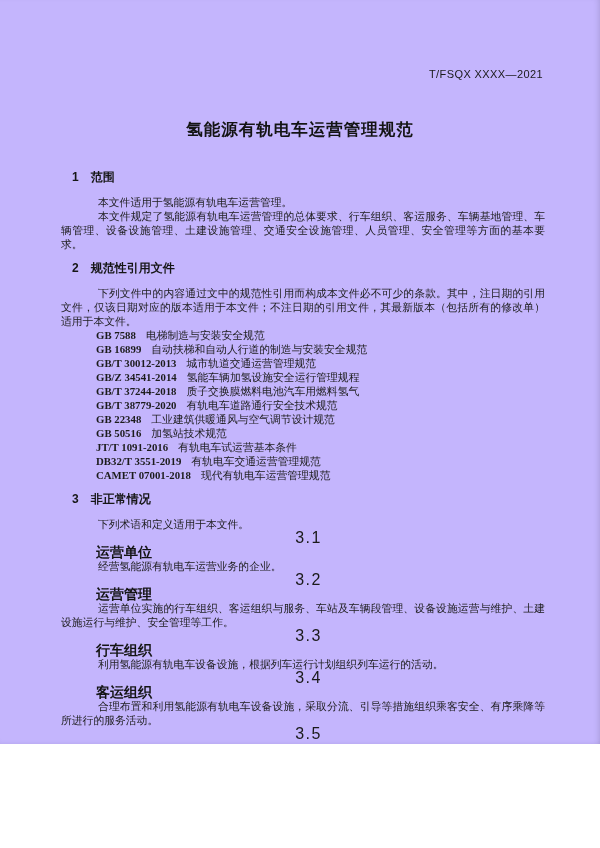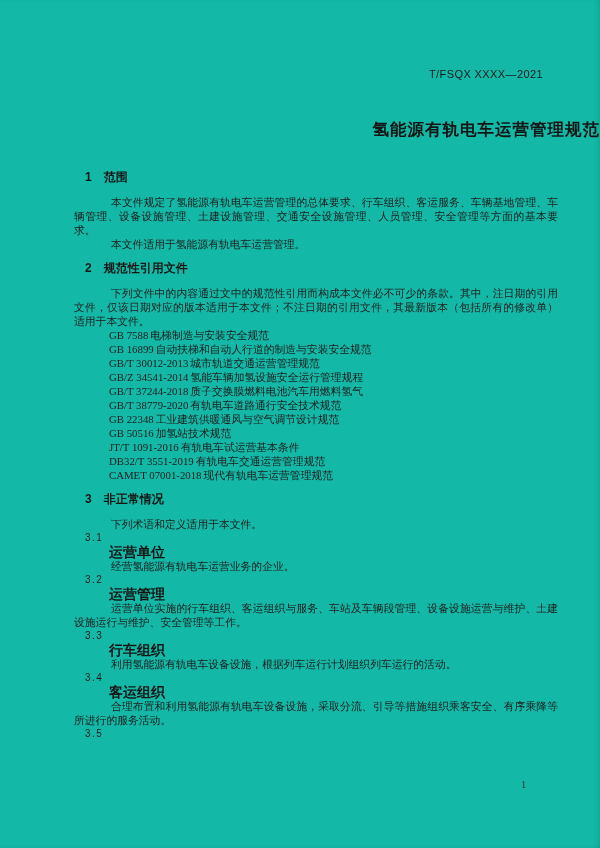--- a/index.html
+++ b/index.html
@@ -4,48 +4,48 @@
 <style>
   * { margin: 0; padding: 0; box-sizing: border-box; }
   html, body { background: #ffffff; }
   body {
     width: 600px; height: 848px;
     font-family: "Liberation Serif", "DejaVu Serif", serif;
     color: #1c1c1c;
   }
   .page {
     position: relative;
-    width: 600px; height: 848px;
-    background: #14b8a6;
+    width: 600px; height: 744px;
+    background: #c4b5fd;
     overflow: hidden;
     box-shadow: inset -5px 0 7px -5px rgba(0,0,0,0.18),
                 inset 0 -4px 6px -5px rgba(0,0,0,0.08);
   }
   .doc-code {
     position: absolute;
     top: 68px; right: 57px;
     font-family: "Liberation Sans", "DejaVu Sans", sans-serif;
     font-size: 11px;
     letter-spacing: 0.4px;
     color: #1a1a1a;
   }
   .doc-title {
     position: absolute;
     top: 119px; left: 0;
     width: 100%;
-    text-align: right;
+    text-align: center;
     font-family: "Liberation Sans", "DejaVu Sans", sans-serif;
     font-weight: bold;
     font-size: 16.5px;
     letter-spacing: 1px;
     color: #141414;
   }
   .content {
     position: absolute;
-    top: 170px; left: 74px;
+    top: 170px; left: 61px;
     width: 484px;
   }
   .section + .section { margin-top: 10px; }
   .section-heading {
     font-family: "Liberation Sans", "DejaVu Sans", sans-serif;
     font-weight: bold;
     font-size: 12px;
     line-height: 14px;
     padding-left: 11px;
     margin-bottom: 11px;
@@ -59,28 +59,29 @@
     text-indent: 37px;
     color: #1c1c1c;
   }
   p.para:empty { display: none; }
   .ref-line {
     font-size: 10.8px;
     line-height: 14px;
     padding-left: 35px;
     white-space: nowrap;
   }
-  .ref-code { margin-right: 2px; }
+  .ref-code { margin-right: 10px; font-weight: bold; }
   .term-num {
     font-family: "Liberation Sans", "DejaVu Sans", sans-serif;
-    font-size: 10px;
+    font-size: 16px;
     line-height: 14px;
     padding-left: 11px;
     letter-spacing: 1.5px;
     color: #1a1a1a;
+    text-align: center;
   }
   .term-name {
     font-family: "Liberation Sans", "DejaVu Sans", sans-serif;
     font-weight: bold;
     font-size: 14px;
     line-height: 14px;
     padding-left: 35px;
     color: #141414;
   }
   .page-number {
@@ -94,22 +95,22 @@
 <body>
 
 <div class="page">
   <div class="doc-code">T/FSQX XXXX—2021</div>
   <div class="doc-title">氢能源有轨电车运营管理规范</div>
   <div class="content" id="content">
       <section class="section">
     <div class="section-heading">
       <span class="sec-num">1</span><span class="sec-title">范围</span>
     </div>
-  <p class="para">本文件规定了氢能源有轨电车运营管理的总体要求、行车组织、客运服务、车辆基地管理、车辆管理、设备设施管理、土建设施管理、交通安全设施管理、人员管理、安全管理等方面的基本要求。</p>
-        <p class="para">本文件适用于氢能源有轨电车运营管理。</p>
+  <p class="para">本文件适用于氢能源有轨电车运营管理。</p>
+        <p class="para">本文件规定了氢能源有轨电车运营管理的总体要求、行车组织、客运服务、车辆基地管理、车辆管理、设备设施管理、土建设施管理、交通安全设施管理、人员管理、安全管理等方面的基本要求。</p>
       </section>
       <section class="section">
     <div class="section-heading">
       <span class="sec-num">2</span><span class="sec-title">规范性引用文件</span>
     </div>
   <p class="para">下列文件中的内容通过文中的规范性引用而构成本文件必不可少的条款。其中，注日期的引用文件，仅该日期对应的版本适用于本文件；不注日期的引用文件，其最新版本（包括所有的修改单）适用于本文件。</p>
         <div class="ref-line">
     <span class="ref-code">GB 7588</span><span class="ref-title">电梯制造与安装安全规范</span>
   </div>
         <div class="ref-line">

